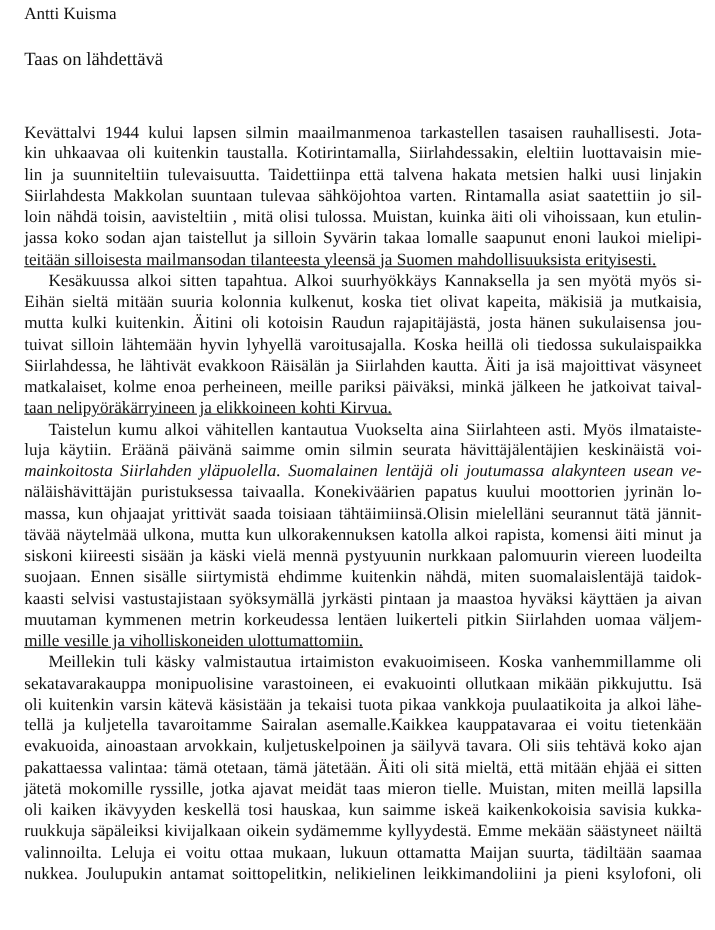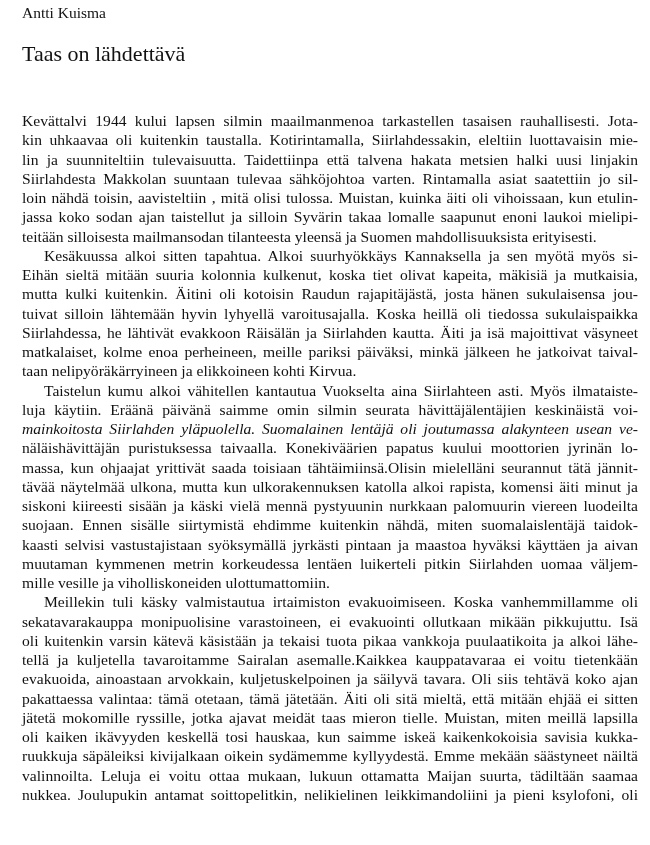--- a/index.html
+++ b/index.html
@@ -1,22 +1,22 @@
 <!DOCTYPE html>
 <html><head>
 <meta charset="utf-8">
 <style>
   html, body { margin: 0; padding: 0; background: #ffffff; }
   body { width: 650px; height: 845px; overflow: hidden; position: relative;
          font-family: "Liberation Serif", "DejaVu Serif", serif; color: #111; }
   .author { position: absolute; left: 22px; top: 4px; font-size: 15.5px; line-height: 18px; }
-  .title { position: absolute; left: 22px; top: 41px; font-size: 22px; line-height: 26px; font-weight: normal; margin: 0; }
+  .title { position: absolute; left: 22px; top: 41px; font-size: 17px; line-height: 26px; font-weight: normal; margin: 0; }
   .body { position: absolute; left: 22px; top: 111px; width: 616px; font-size: 15.6px; line-height: 19.25px; }
   .line { display: block; white-space: nowrap; text-align: justify; text-align-last: justify; height: 19.25px; }
-  .line.last { text-align-last: left; }
+  .line.last { text-align-last: left; text-decoration: underline; }
   .line.indent { padding-left: 22px; }
 </style>
 </head>
 <body>
 
 <div class="author">Antti Kuisma</div>
 <h1 class="title">Taas on lähdettävä</h1>
 
 <div class="body" id="body-text">
     <span class="line" style="word-spacing: 0px;">Kevättalvi 1944 kului lapsen silmin maailmanmenoa tarkastellen tasaisen rauhallisesti. Jota-</span>

